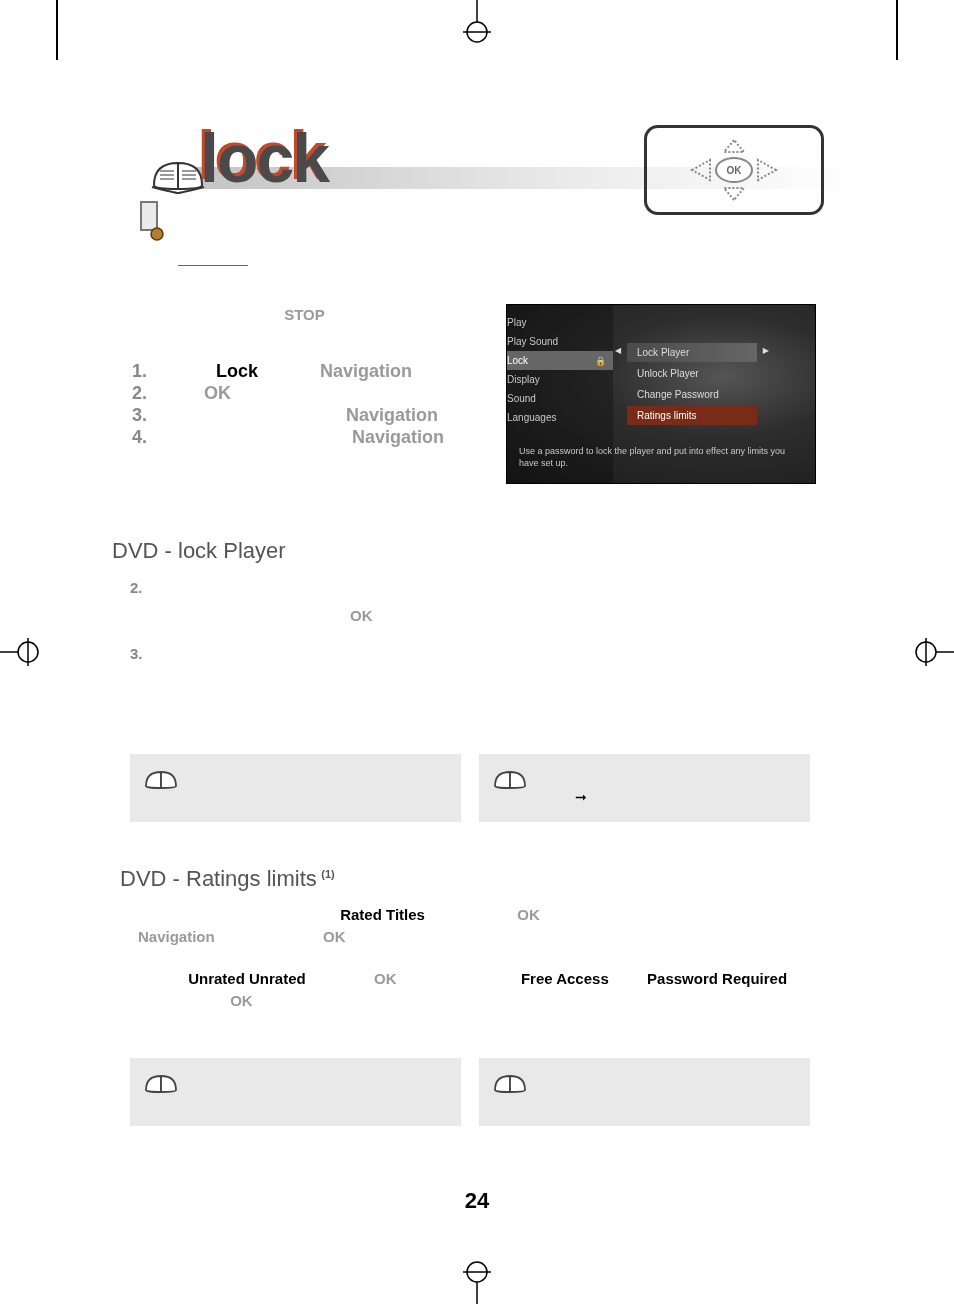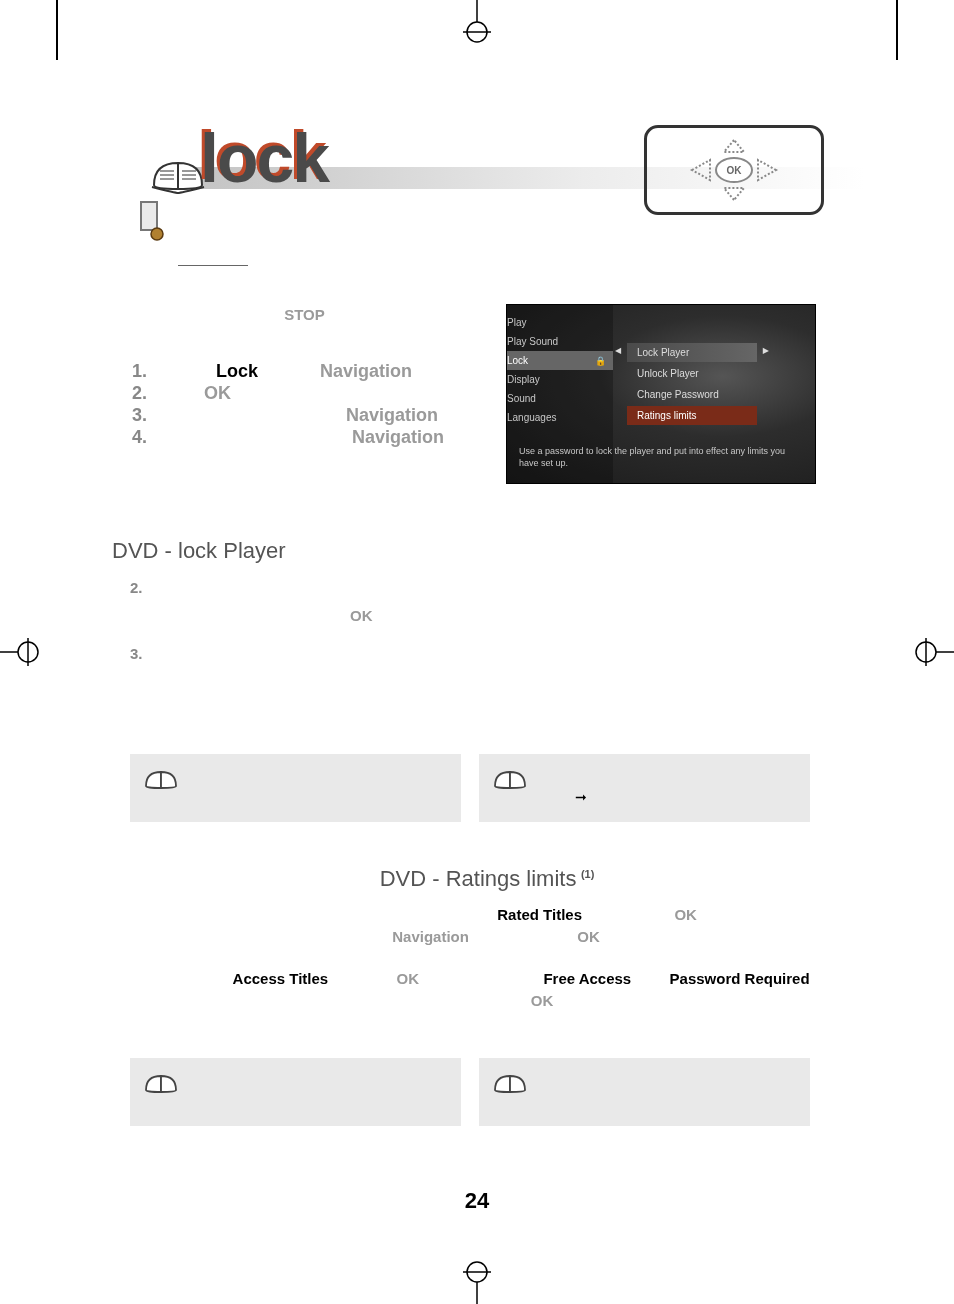--- a/index.html
+++ b/index.html
@@ -154,21 +154,21 @@
   }
   .note-pair {
     position: absolute;
     left: 70px; top: 694px;
     width: 680px;
     display:flex; gap: 18px;
   }
   .note-pair > .note-box { flex:1; }
   .note-pair .arrow { font-size: 14px; }
 
-  .sec-ratings { position:absolute; left: 60px; top: 806px; right: 40px; text-align: center; }
+  .sec-ratings { position:absolute; left: 60px; top: 806px; right: 40px; }
   .sec-ratings .body { margin-left: 18px; margin-top: 12px; font-size: 15px; line-height: 22px; }
 
   .note-pair2 {
     position: absolute;
     left: 70px; top: 998px;
     width: 680px;
     display:flex; gap: 18px;
   }
   .note-pair2 > .note-box { flex:1; }
 
@@ -373,21 +373,21 @@
         <span style="display:inline-block; width:84px;"></span>
         <span class="gray">OK</span>
       </div>
       <div>
         <span class="gray">Navigation</span>
         <span style="display:inline-block; width:100px;"></span>
         <span class="gray">OK</span>
       </div>
       <div style="margin-top:20px;">
         <span style="display:inline-block; width:46px;"></span>
-        <span class="bold">Access Titles</span>
+        <span class="bold">Unrated Unrated</span>
         <span style="display:inline-block; width:60px;"></span>
         <span class="gray">OK</span>
         <span style="display:inline-block; width:116px;"></span>
         <span class="bold">Free Access</span>
         <span style="display:inline-block; width:30px;"></span>
         <span class="bold">Password Required</span>
       </div>
       <div>
         <span style="display:inline-block; width:88px;"></span>
         <span class="gray">OK</span>

